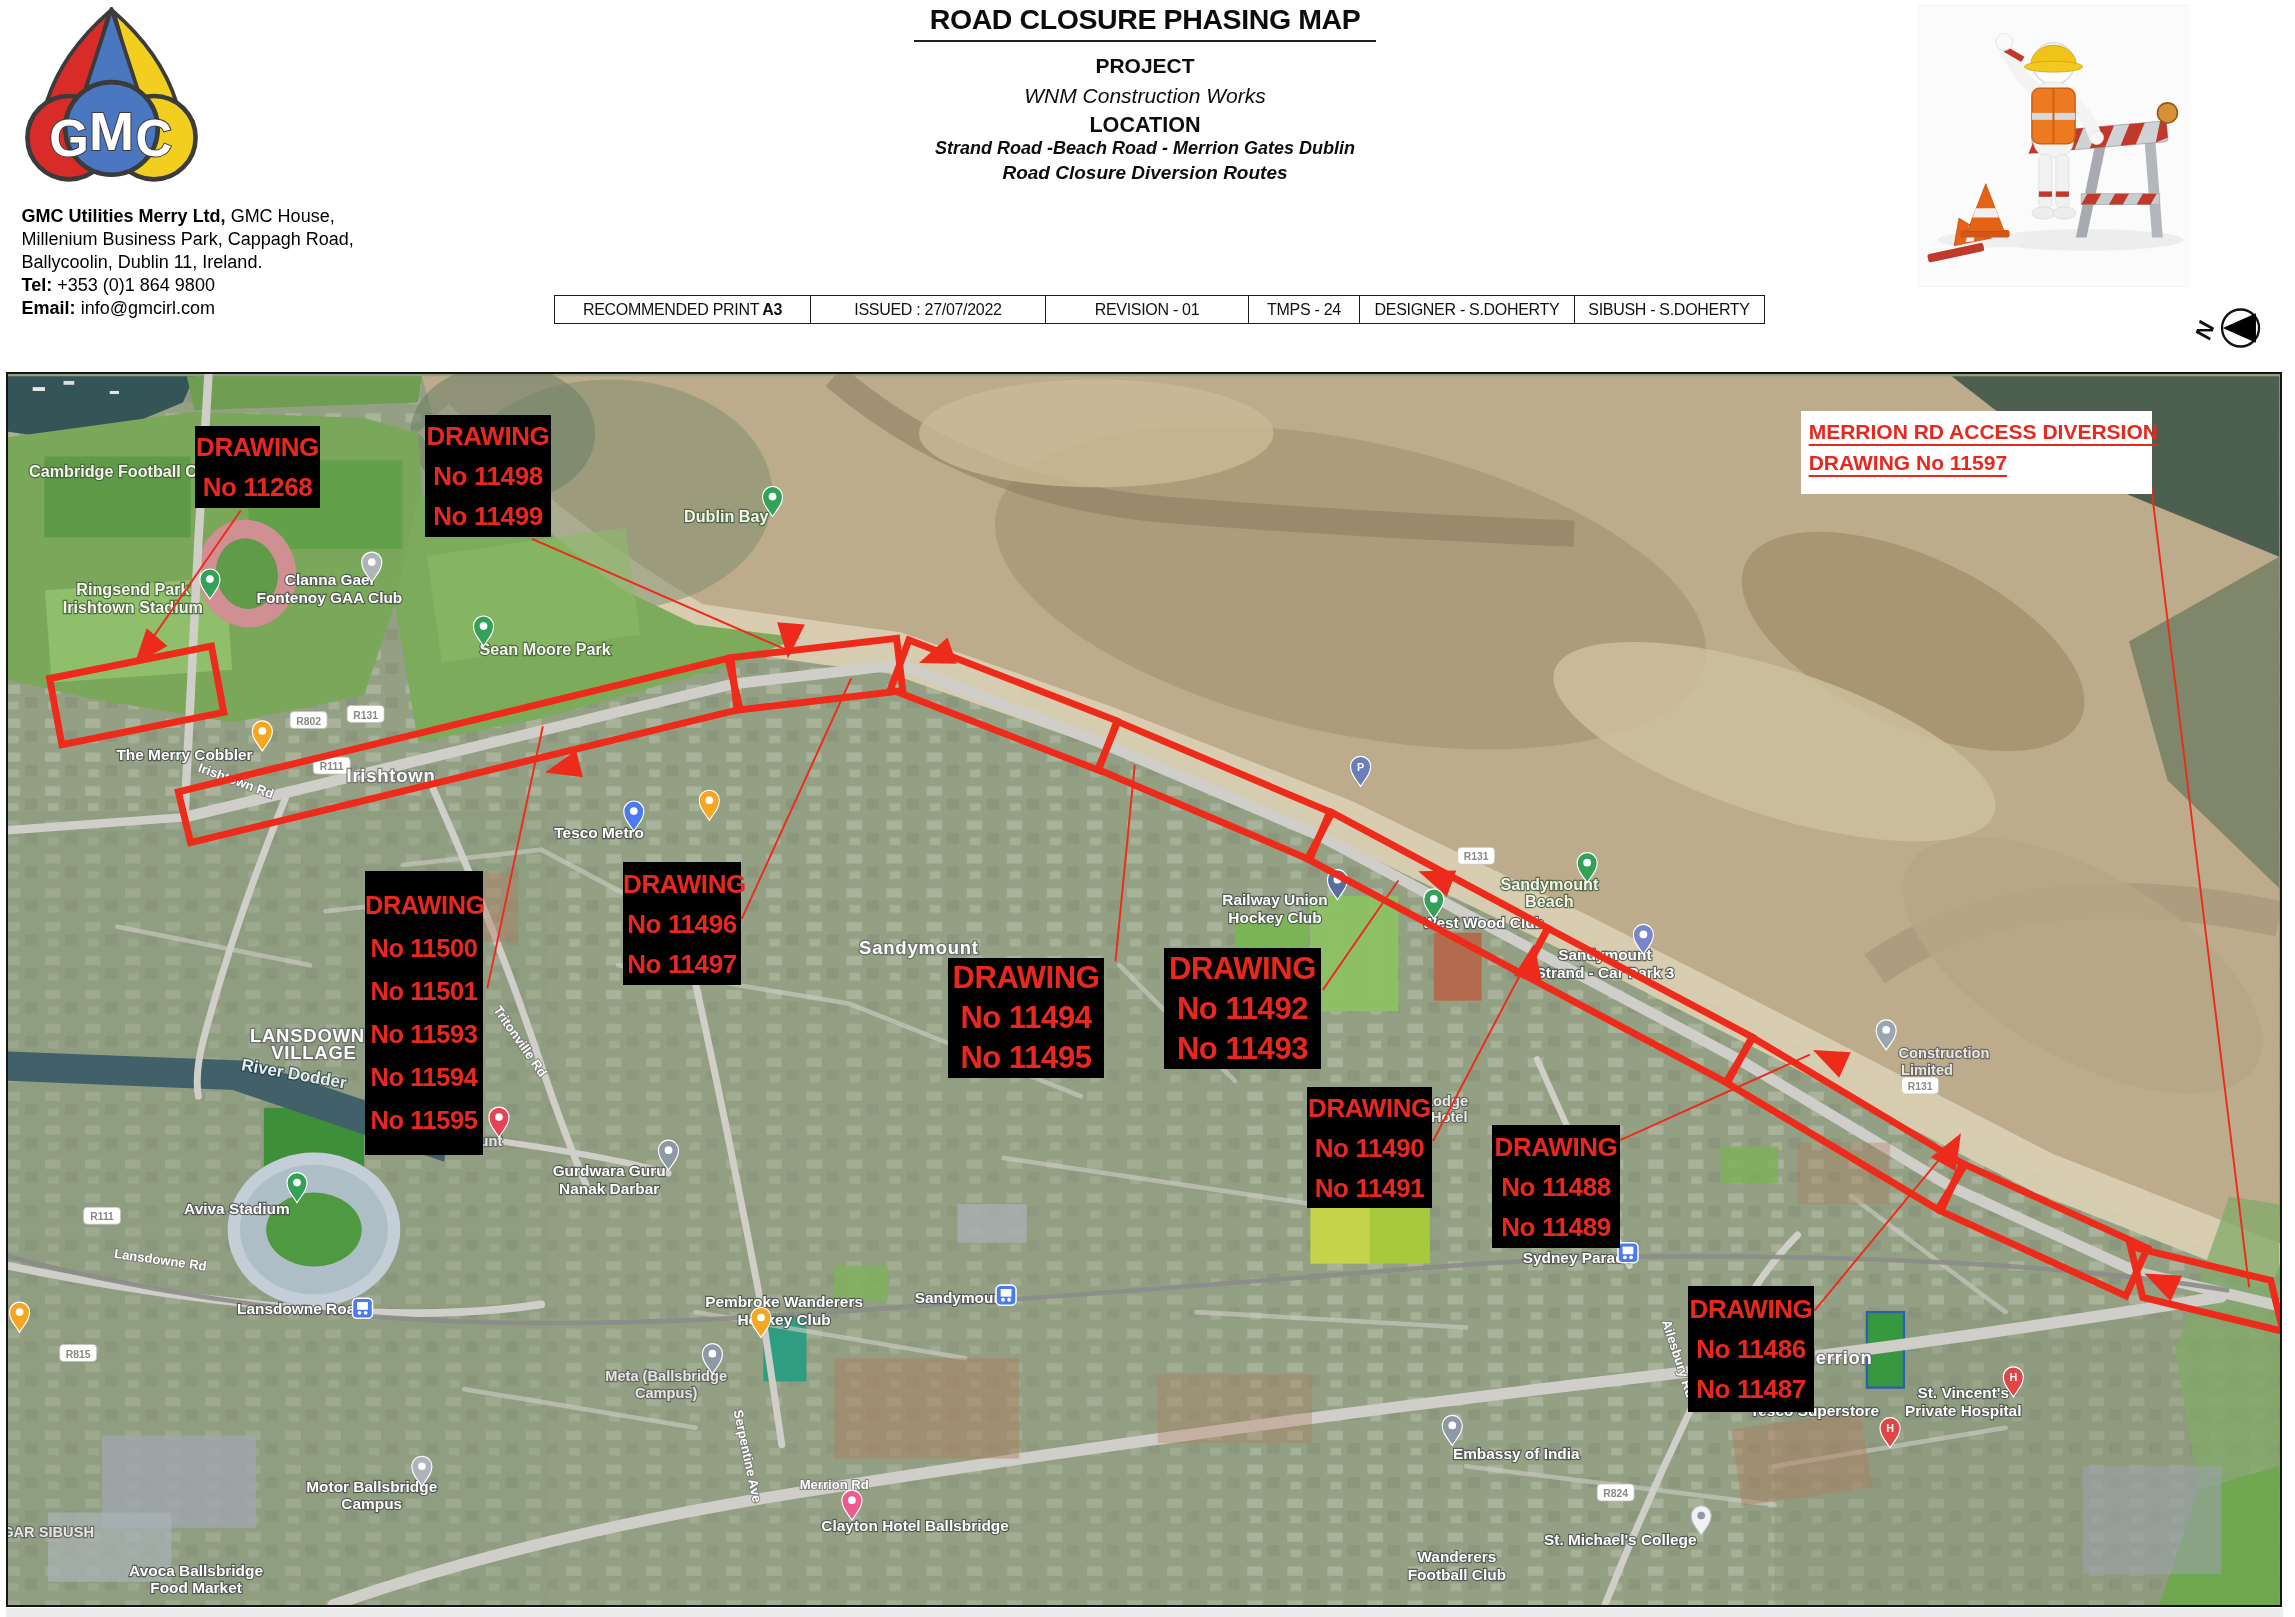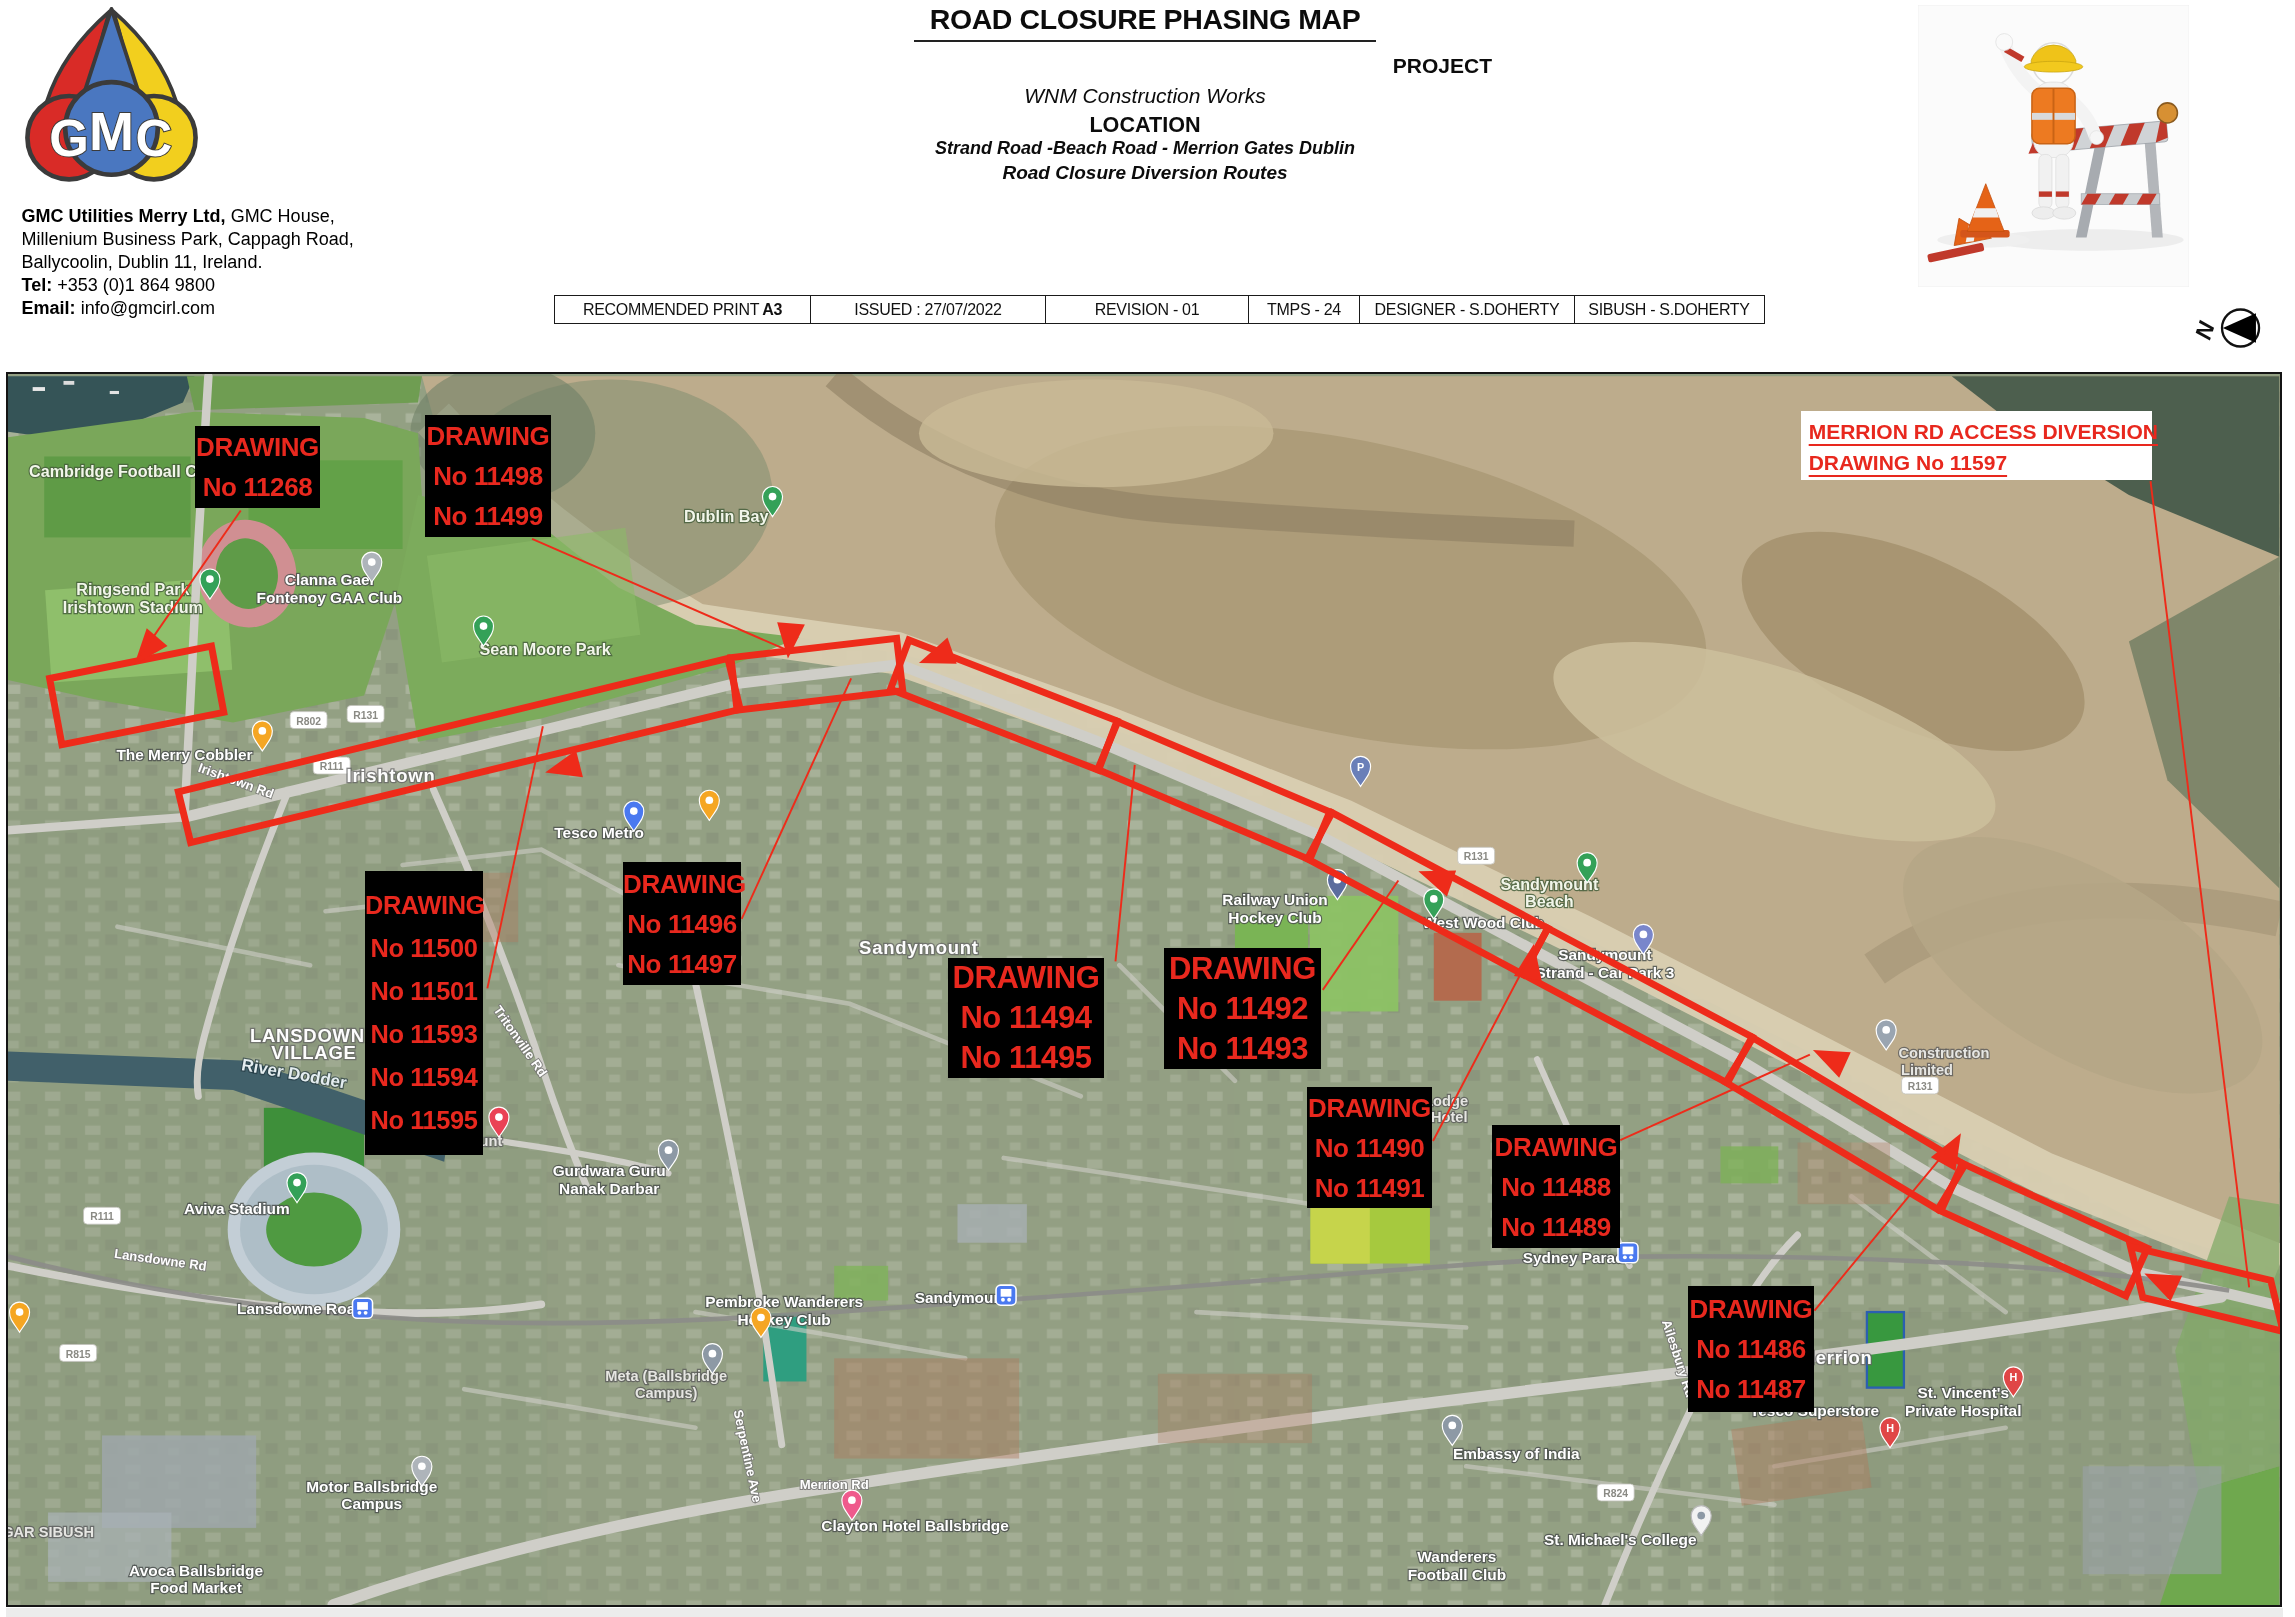--- a/index.html
+++ b/index.html
@@ -2,21 +2,21 @@
 <html style="font-size:12.3px"><head>
 <meta charset="utf-8">
 <style>
   html,body{margin:0;padding:0;background:#ffffff;}
   #page{position:relative;width:2295px;height:1617px;background:#fff;font-family:"Liberation Sans",sans-serif;overflow:hidden;}
   .abs{position:absolute;}
   
   .company{left:21.6px;top:205px;width:355px;font-size:18px;line-height:23px;color:#000;}
   .title-block{left:798px;top:3.1px;width:694px;text-align:center;color:#0c0c0c;}
   .t1{font-size:28.5px;font-weight:bold;display:inline-block;border-bottom:2.3px solid #222;padding:0 15.4px 3.9px 15.4px;letter-spacing:-0.4px;}
-  .t2{font-size:21px;font-weight:bold;margin-top:12.3px;text-align:right;}
+  .t2{font-size:21px;font-weight:bold;margin-top:12.3px;}
   .t3{font-size:21px;font-style:italic;margin-top:5.4px;}
   .t4{font-size:21.6px;font-weight:bold;margin-top:3.9px;}
   .t5{font-size:18px;font-weight:bold;font-style:italic;margin-top:0;}
   .t6{font-size:19px;font-weight:bold;font-style:italic;margin-top:3px;}
   .inforow{left:554px;top:295px;display:flex;}
   .cell{border:1.5px solid #1a1a1a;margin-left:-1.5px;height:29px;display:flex;align-items:center;justify-content:center;background:#fff;font-size:16px;white-space:nowrap;box-sizing:border-box;letter-spacing:-0.3px;color:#111;}
   .cell:first-child{margin-left:0;}
   .cell b{margin-left:3.1px;}
   
   .map-frame{left:6.2px;top:372px;width:2272px;height:1231px;border:2.3px solid #141414;position:absolute;background:#93a083;}
@@ -565,21 +565,21 @@
   <div class="dbox" style="left:1492px;top:1125px;width:128px;height:123px;">
     <div>DRAWING</div>
       <div>No 11488</div>
       <div>No 11489</div>
   </div>
   <div class="dbox" style="left:1688px;top:1286px;width:126px;height:126px;">
     <div>DRAWING</div>
       <div>No 11486</div>
       <div>No 11487</div>
   </div>
-  <div class="merrion" style="left:1801px;top:411px;width:351px;height:69px;">
+  <div class="merrion" style="left:1801px;top:411px;width:351px;height:83px;">
     <div>MERRION RD ACCESS DIVERSION</div>
     <div>DRAWING No 11597</div>
   </div>
 
   <div class="abs bottom-strip"></div>
 
 </div>
 
 
 </body></html>

